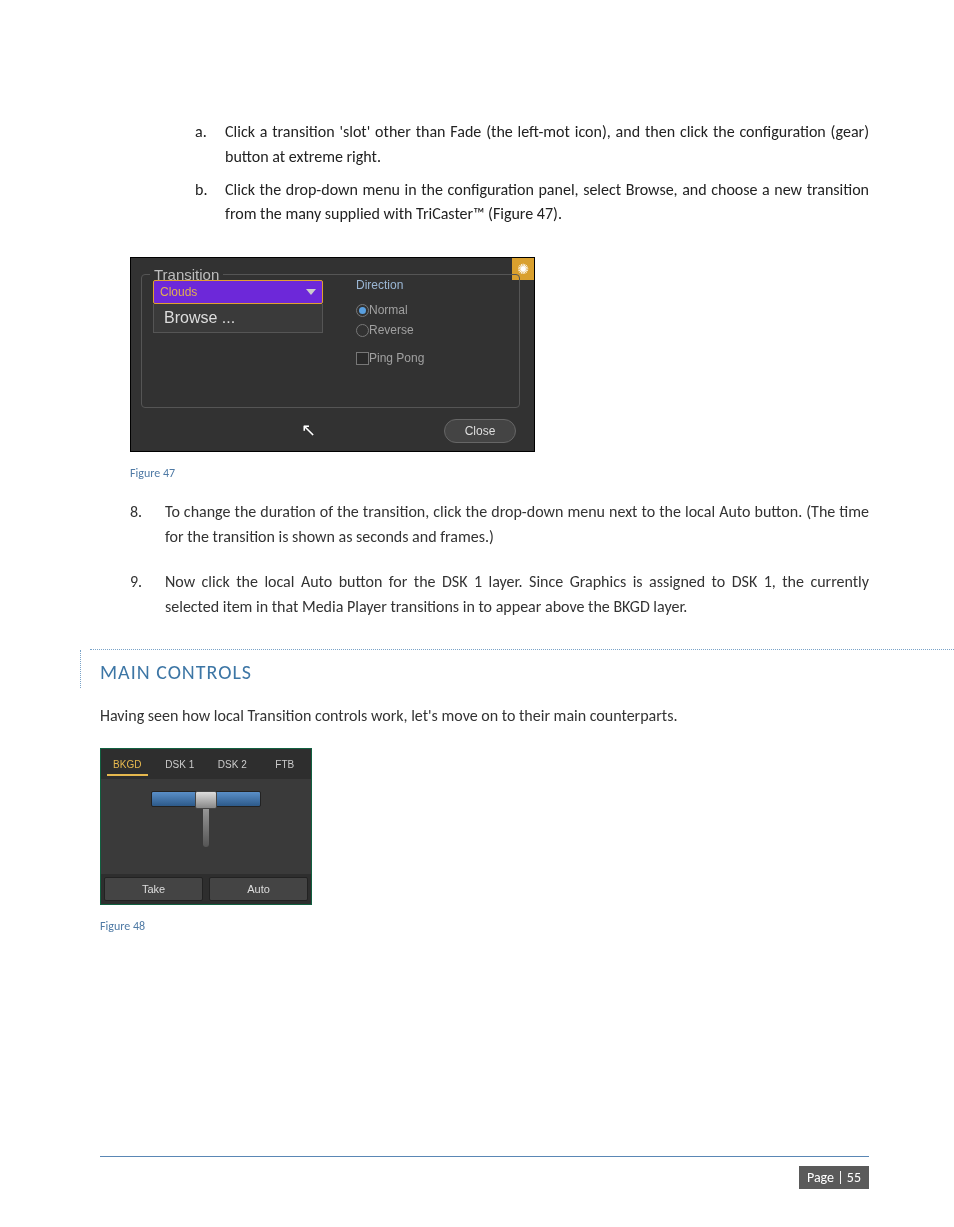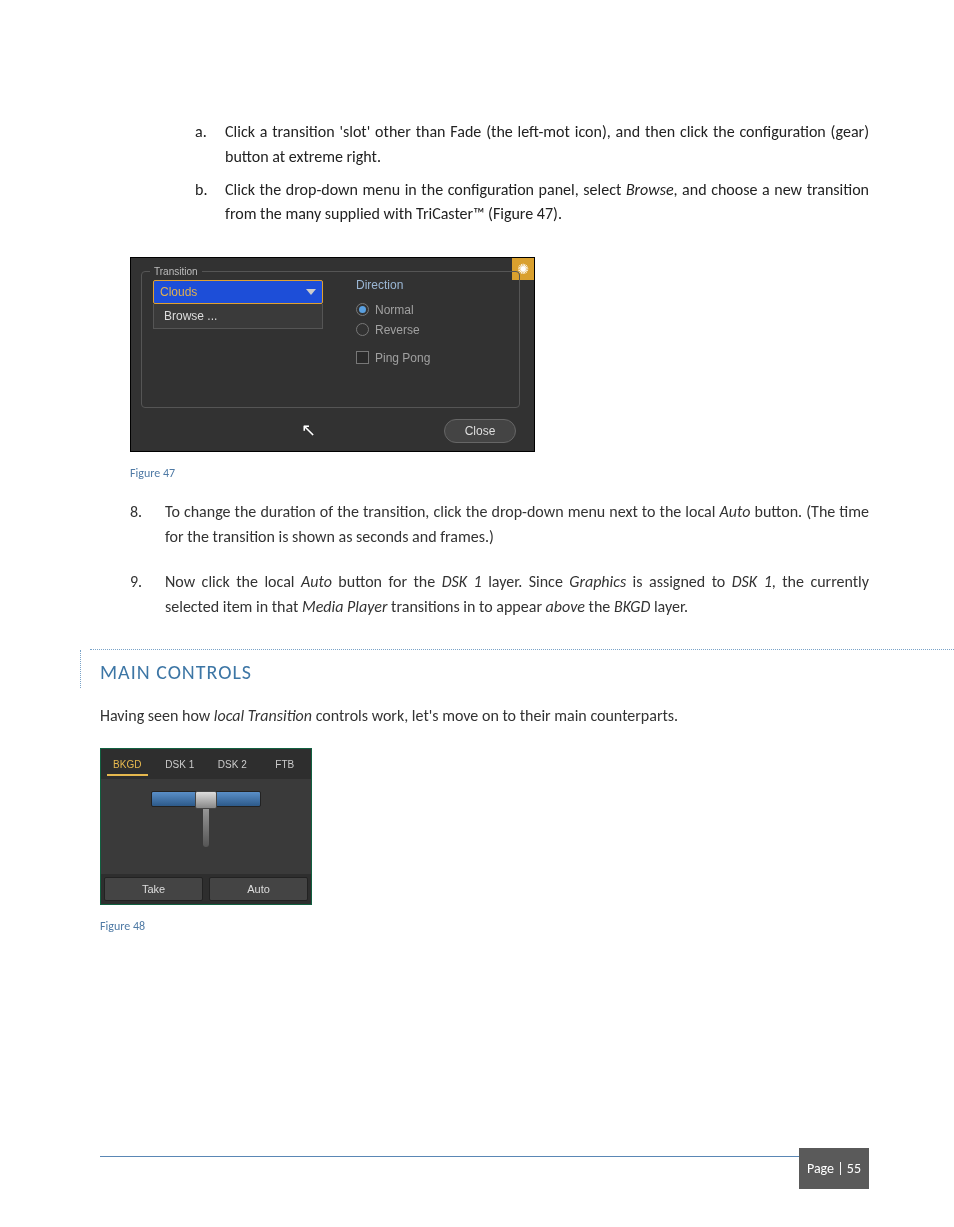--- a/index.html
+++ b/index.html
@@ -27,21 +27,21 @@
   .sub-item {
     display: flex;
     margin-bottom: 8px;
     text-align: justify;
   }
   .sub-item .mk {
     width: 30px;
     flex: 0 0 30px;
   }
   .sub-item .txt { flex: 1; }
-  .italic { font-style: italic; }
+  .italic { }
 
   
   .fig47 {
     margin: 0 0 10px 30px;
     width: 405px;
     height: 195px;
     background: #323232;
     border: 1px solid #000;
     position: relative;
     box-sizing: border-box;
@@ -61,70 +61,69 @@
   .fig47 fieldset {
     position: absolute;
     top: 8px; left: 10px; right: 14px;
     height: 140px;
     border: 1px solid #555;
     border-radius: 4px;
     margin: 0; padding: 0;
   }
   .fig47 legend {
     color: #bdbdbd;
-    font-size: 10px;
+    font-size: 15px;
     padding: 0 4px;
     margin-left: 8px;
   }
   .fig47 .tr-left {
     position: absolute;
     top: 22px; left: 22px;
     width: 170px;
   }
   .fig47 .clouds {
     border: 1px solid #e0a030;
     border-radius: 2px;
-    background: #1d4ed8;
+    background: #6d28d9;
     height: 22px;
     display: flex;
     align-items: center;
     justify-content: space-between;
     padding: 0 6px;
     color: #e0b050;
     font-size: 12px;
   }
   .fig47 .clouds .tri {
     width: 0; height: 0;
     border-left: 5px solid transparent;
     border-right: 5px solid transparent;
     border-top: 6px solid #ccc;
   }
   .fig47 .browse {
     border: 1px solid #555;
     border-top: none;
     background: #3a3a3a;
     color: #ddd;
-    font-size: 12px;
+    font-size: 16px;
     padding: 5px 10px;
   }
   .fig47 .dir-col {
     position: absolute;
     top: 20px; left: 225px;
     color: #bbb;
     font-size: 12px;
   }
   .fig47 .dir-title {
     color: #9ab6d4;
     font-size: 12px;
     margin-bottom: 11px;
   }
   .fig47 .radio-row, .fig47 .check-row {
     display: flex;
-    align-items: flex-start;
-    gap: 6px;
+    align-items: flex-end;
     margin-top: 6px;
     color: #a0a0a0;
   }
   .fig47 .radio {
     width: 11px; height: 11px;
     border-radius: 50%;
     border: 1px solid #777;
     display: inline-block;
     position: relative;
   }
@@ -304,21 +303,21 @@
     bottom: 70px;
     border-top: 1px solid #5a87b5;
   }
   .page-badge {
     position: absolute;
     right: 85px;
     bottom: 38px;
     background: #5a5a5a;
     color: #fff;
     font-size: 14px;
-    padding: 12px 8px;
+    padding: 3px 8px;
   }
 </style>
 </head>
 <body>
 
 <div class="page">
 
   <div class="sub-list">
     <div class="sub-item">
       <div class="mk">a.</div>

